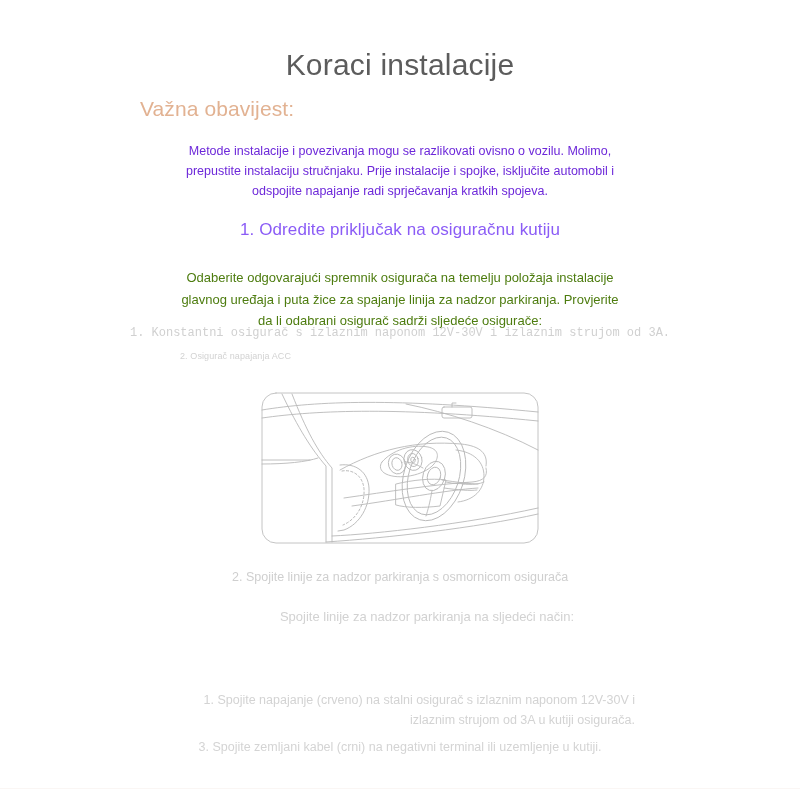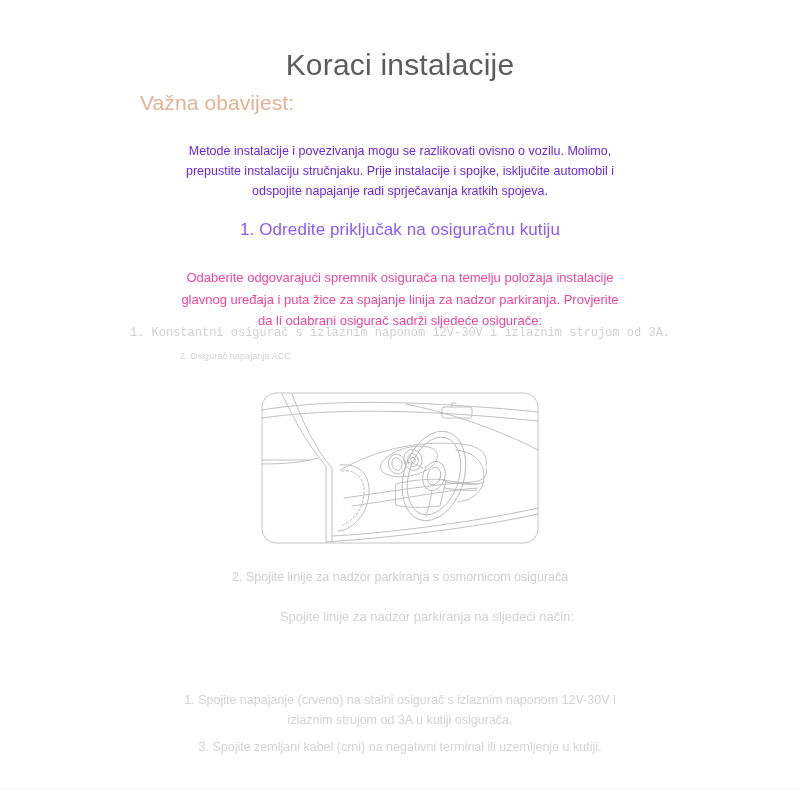--- a/index.html
+++ b/index.html
@@ -34,21 +34,21 @@
     font-size: 30px;
     font-weight: 400;
     color: #5c5c5c;
     letter-spacing: 0.2px;
     line-height: 1.25;
   }
 
   
   .notice-heading {
     position: absolute;
-    top: 91px;
+    top: 97px;
     left: 140px;
     font-size: 21px;
     font-weight: 400;
     color: #e2b292;
     letter-spacing: 0.1px;
   }
 
   
   .notice-body {
     position: absolute;
@@ -75,21 +75,21 @@
   }
 
   .step1-body {
     position: absolute;
     top: 254px;
     left: 175px;
     width: 450px;
     text-align: center;
     font-size: 13px;
     line-height: 1.66;
-    color: #ec4899;
+    color: #4d7c0f;
   }
 
   .fuse-item-1 {
     position: absolute;
     top: 326px;
     left: 0;
     width: 800px;
     text-align: center;
     font-size: 12px;
     color: #d0d0d0;
@@ -138,21 +138,21 @@
     font-size: 13px;
     color: #d2d2d2;
     padding-left: 27px;
   }
 
   .wire-item-1 {
     position: absolute;
     top: 642px;
     left: 165px;
     width: 470px;
-    text-align: center;
+    text-align: right;
     font-size: 12.5px;
     line-height: 1.62;
     color: #d3d3d3;
     margin-top: 48px;
   }
 
   .wire-item-2 {
     position: absolute;
     top: 699px;
     left: 0;

